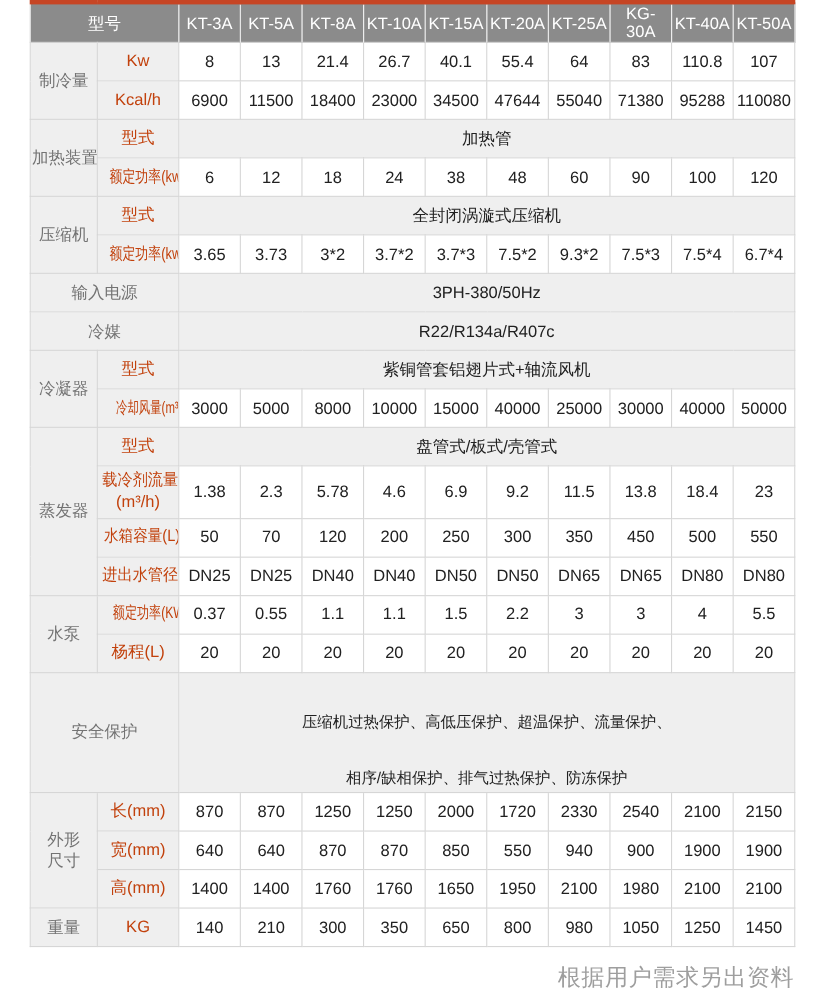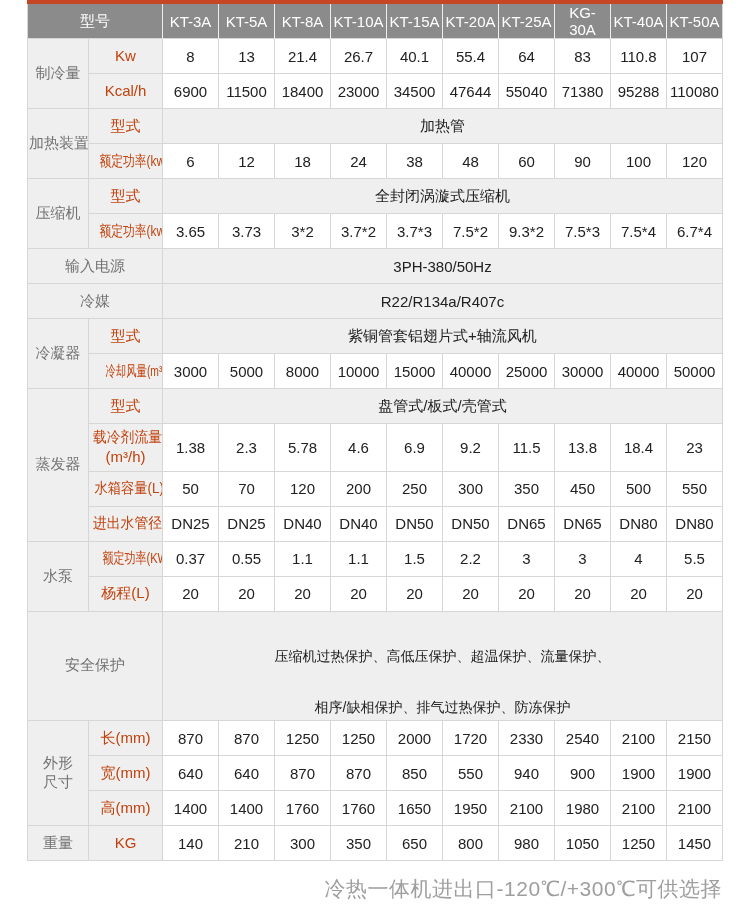--- a/index.html
+++ b/index.html
@@ -346,17 +346,16 @@
           <td class="val">800</td>
           <td class="val">980</td>
           <td class="val">1050</td>
           <td class="val">1250</td>
           <td class="val">1450</td>
         </tr>
       </tbody>
   </table>
 
   <div class="footnote">
-    <div>冷热一体机进出口-120℃/+300℃可供选择</div>
     <div>根据用户需求另出资料</div>
   </div>
 
 </div>
 
 </body></html>

